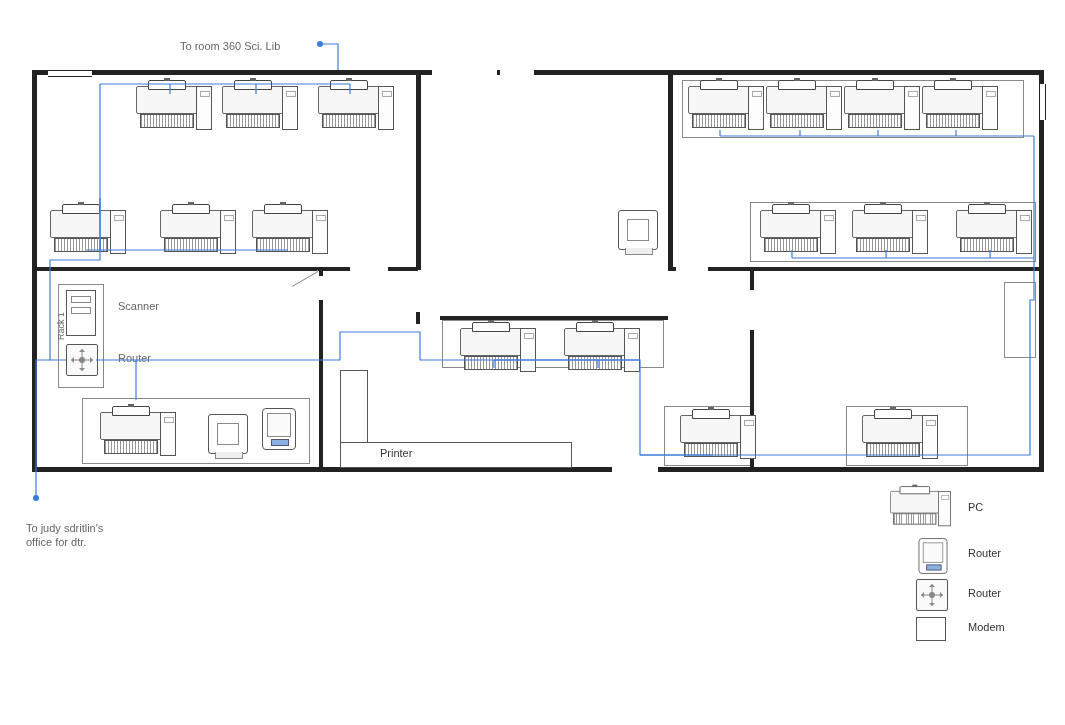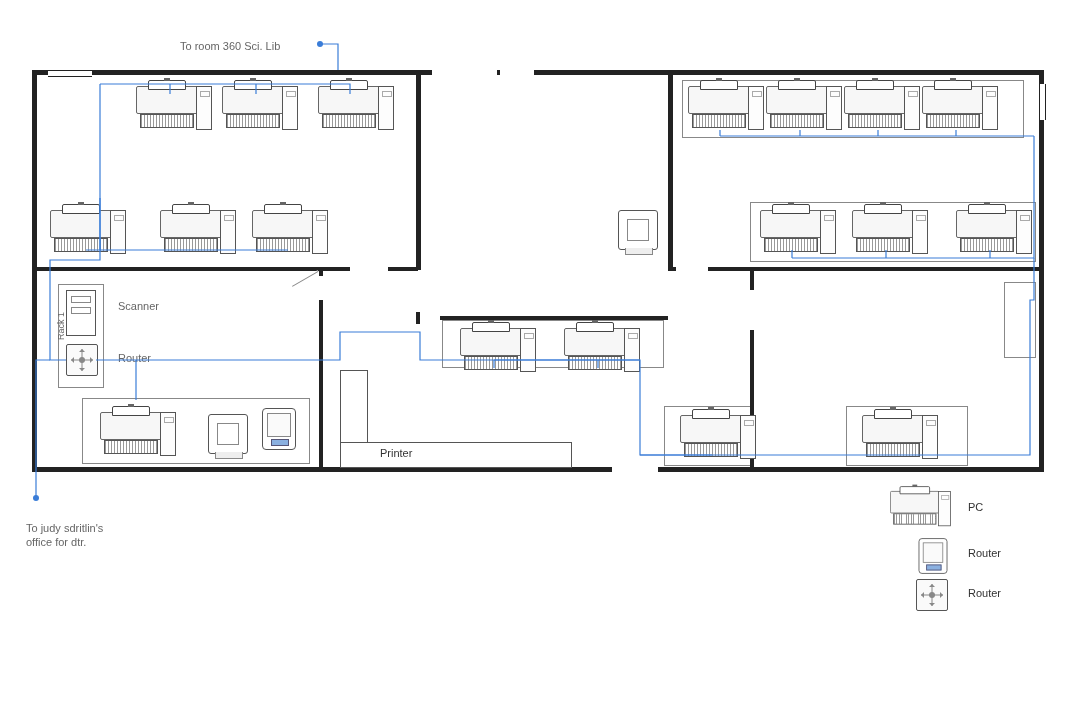--- a/index.html
+++ b/index.html
@@ -455,15 +455,19 @@
       <div class="router" style="left:26px;top:0">
         <div class="arr ah"></div>
           <div class="arr av"></div>
         <div class="tr tu"></div>
           <div class="tr td"></div>
           <div class="tr tl"></div>
           <div class="tr trr"></div>
       </div>
       <span class="lbl" style="left:78px;top:8px;color:#333">Router</span>
     </div>
+    <div style="position:relative;height:30px">
+      <div class="modem" style="left:26px;top:0"></div>
+      <span class="lbl" style="left:78px;top:4px;color:#333">Modem</span>
+    </div>
   </div>
 
 </div>
 
 </body></html>

